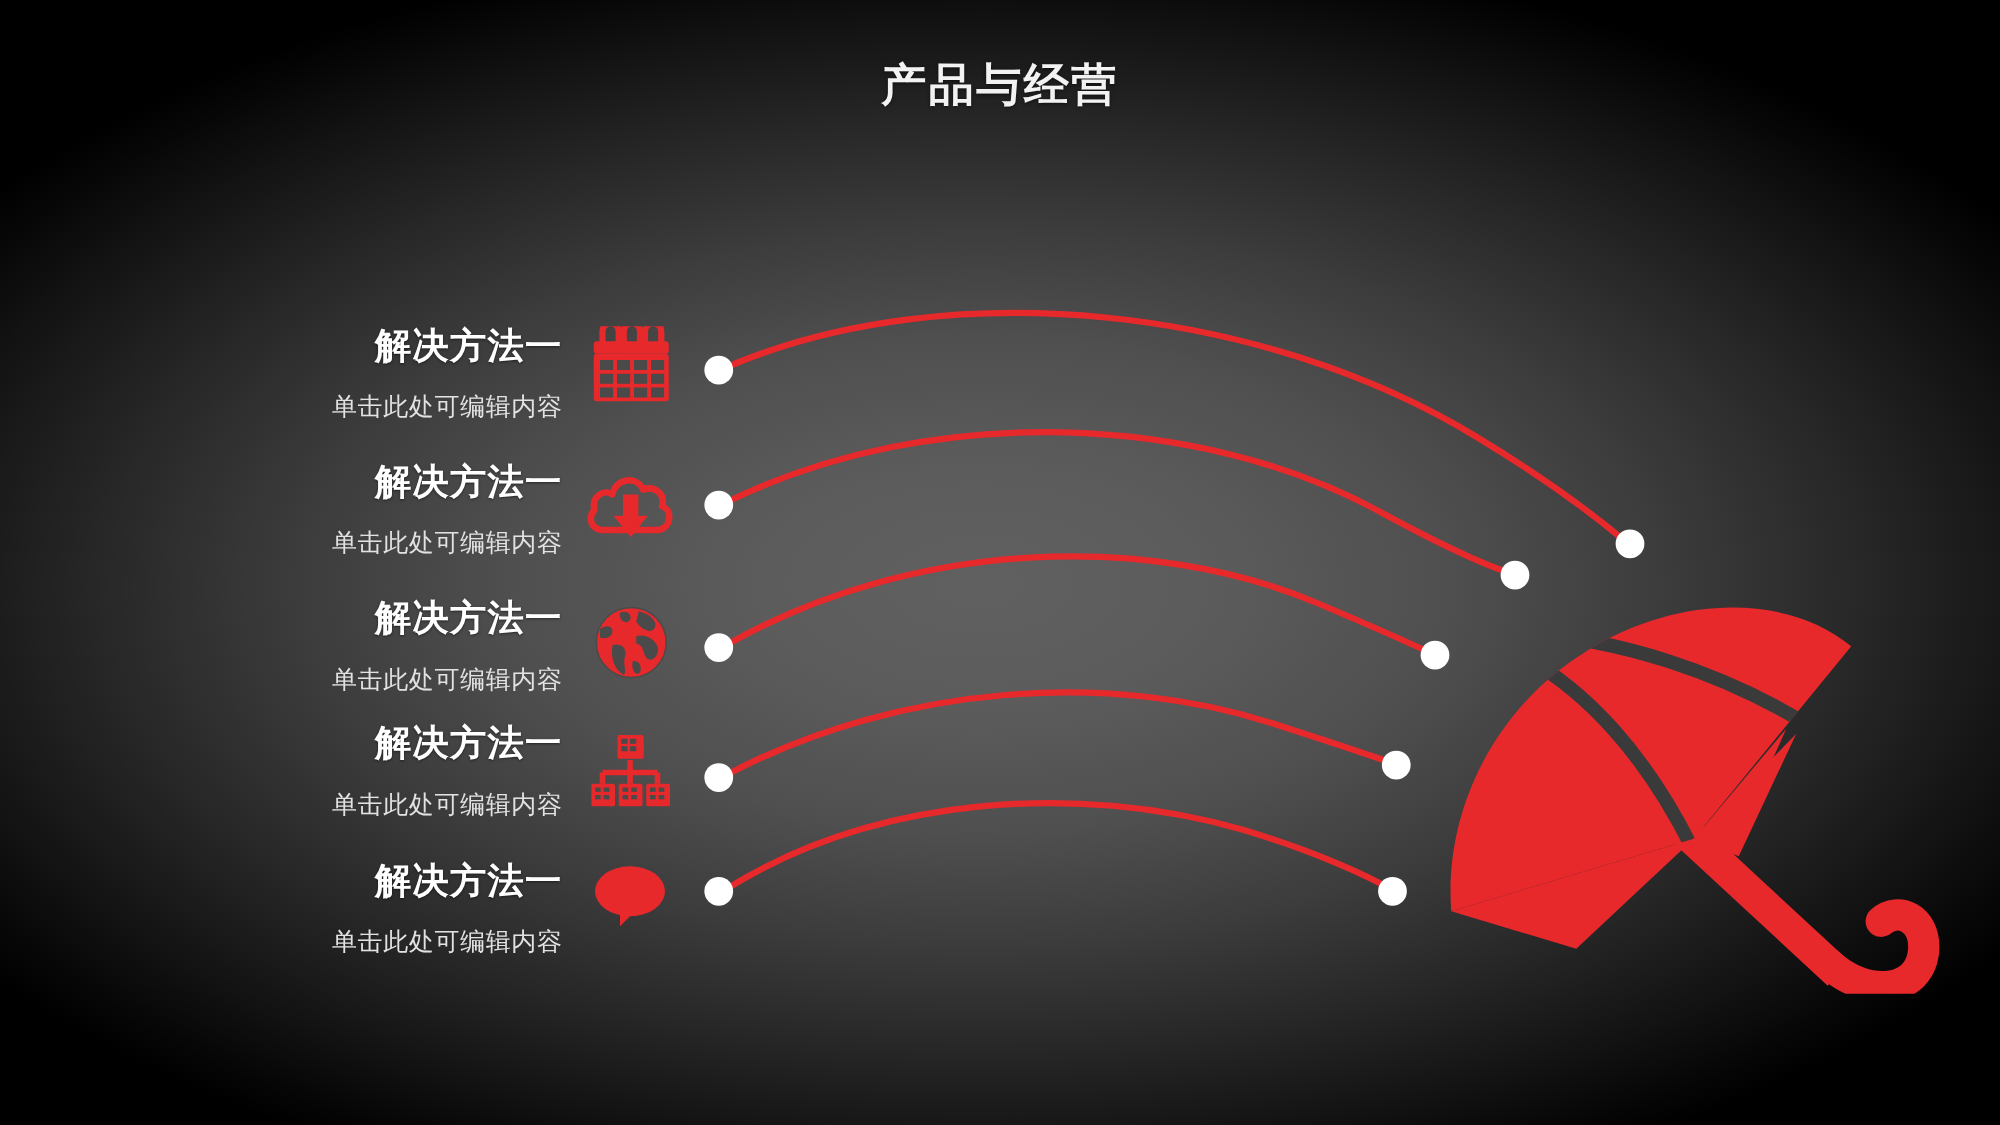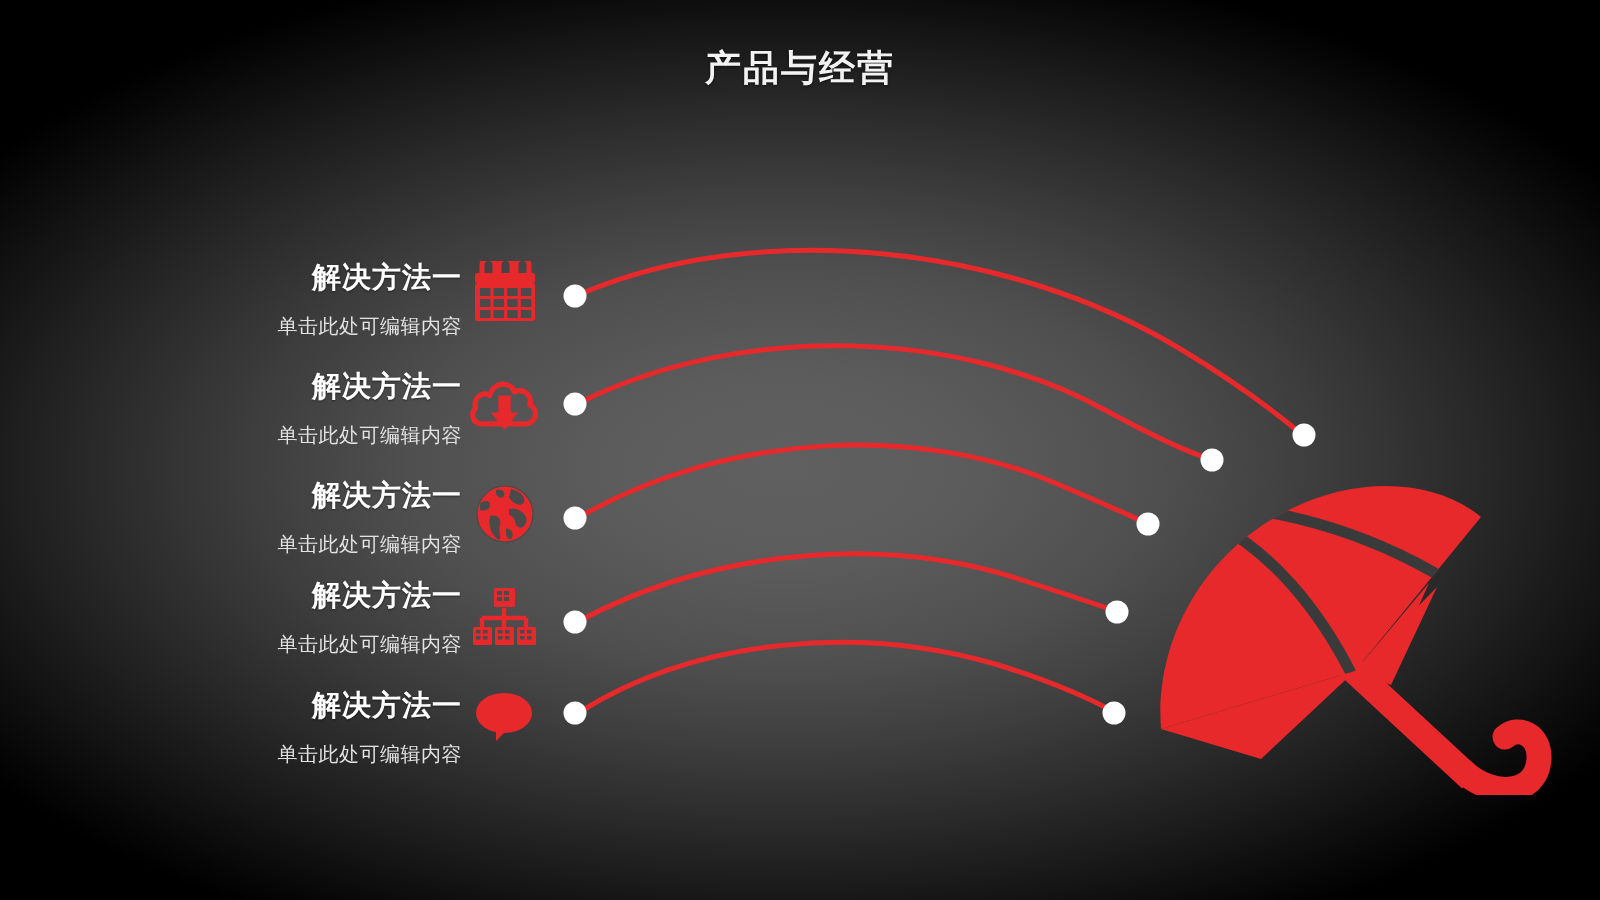--- a/index.html
+++ b/index.html
@@ -37,21 +37,21 @@
     text-align: center;
     color: #f2f2f2;
     font-size: 36px;
     font-weight: bold;
     letter-spacing: 2px;
     text-shadow: 0 1px 3px rgba(0,0,0,.55);
     white-space: nowrap;
   }
   .row {
     position: absolute;
-    left: 132px;
+    left: 120px;
     width: 330px;
     text-align: right;
   }
   .row-title {
     color: #ffffff;
     font-size: 29px;
     font-weight: bold;
     letter-spacing: 1px;
     line-height: 1.06;
     text-shadow: 0 1px 2px rgba(0,0,0,.5);

